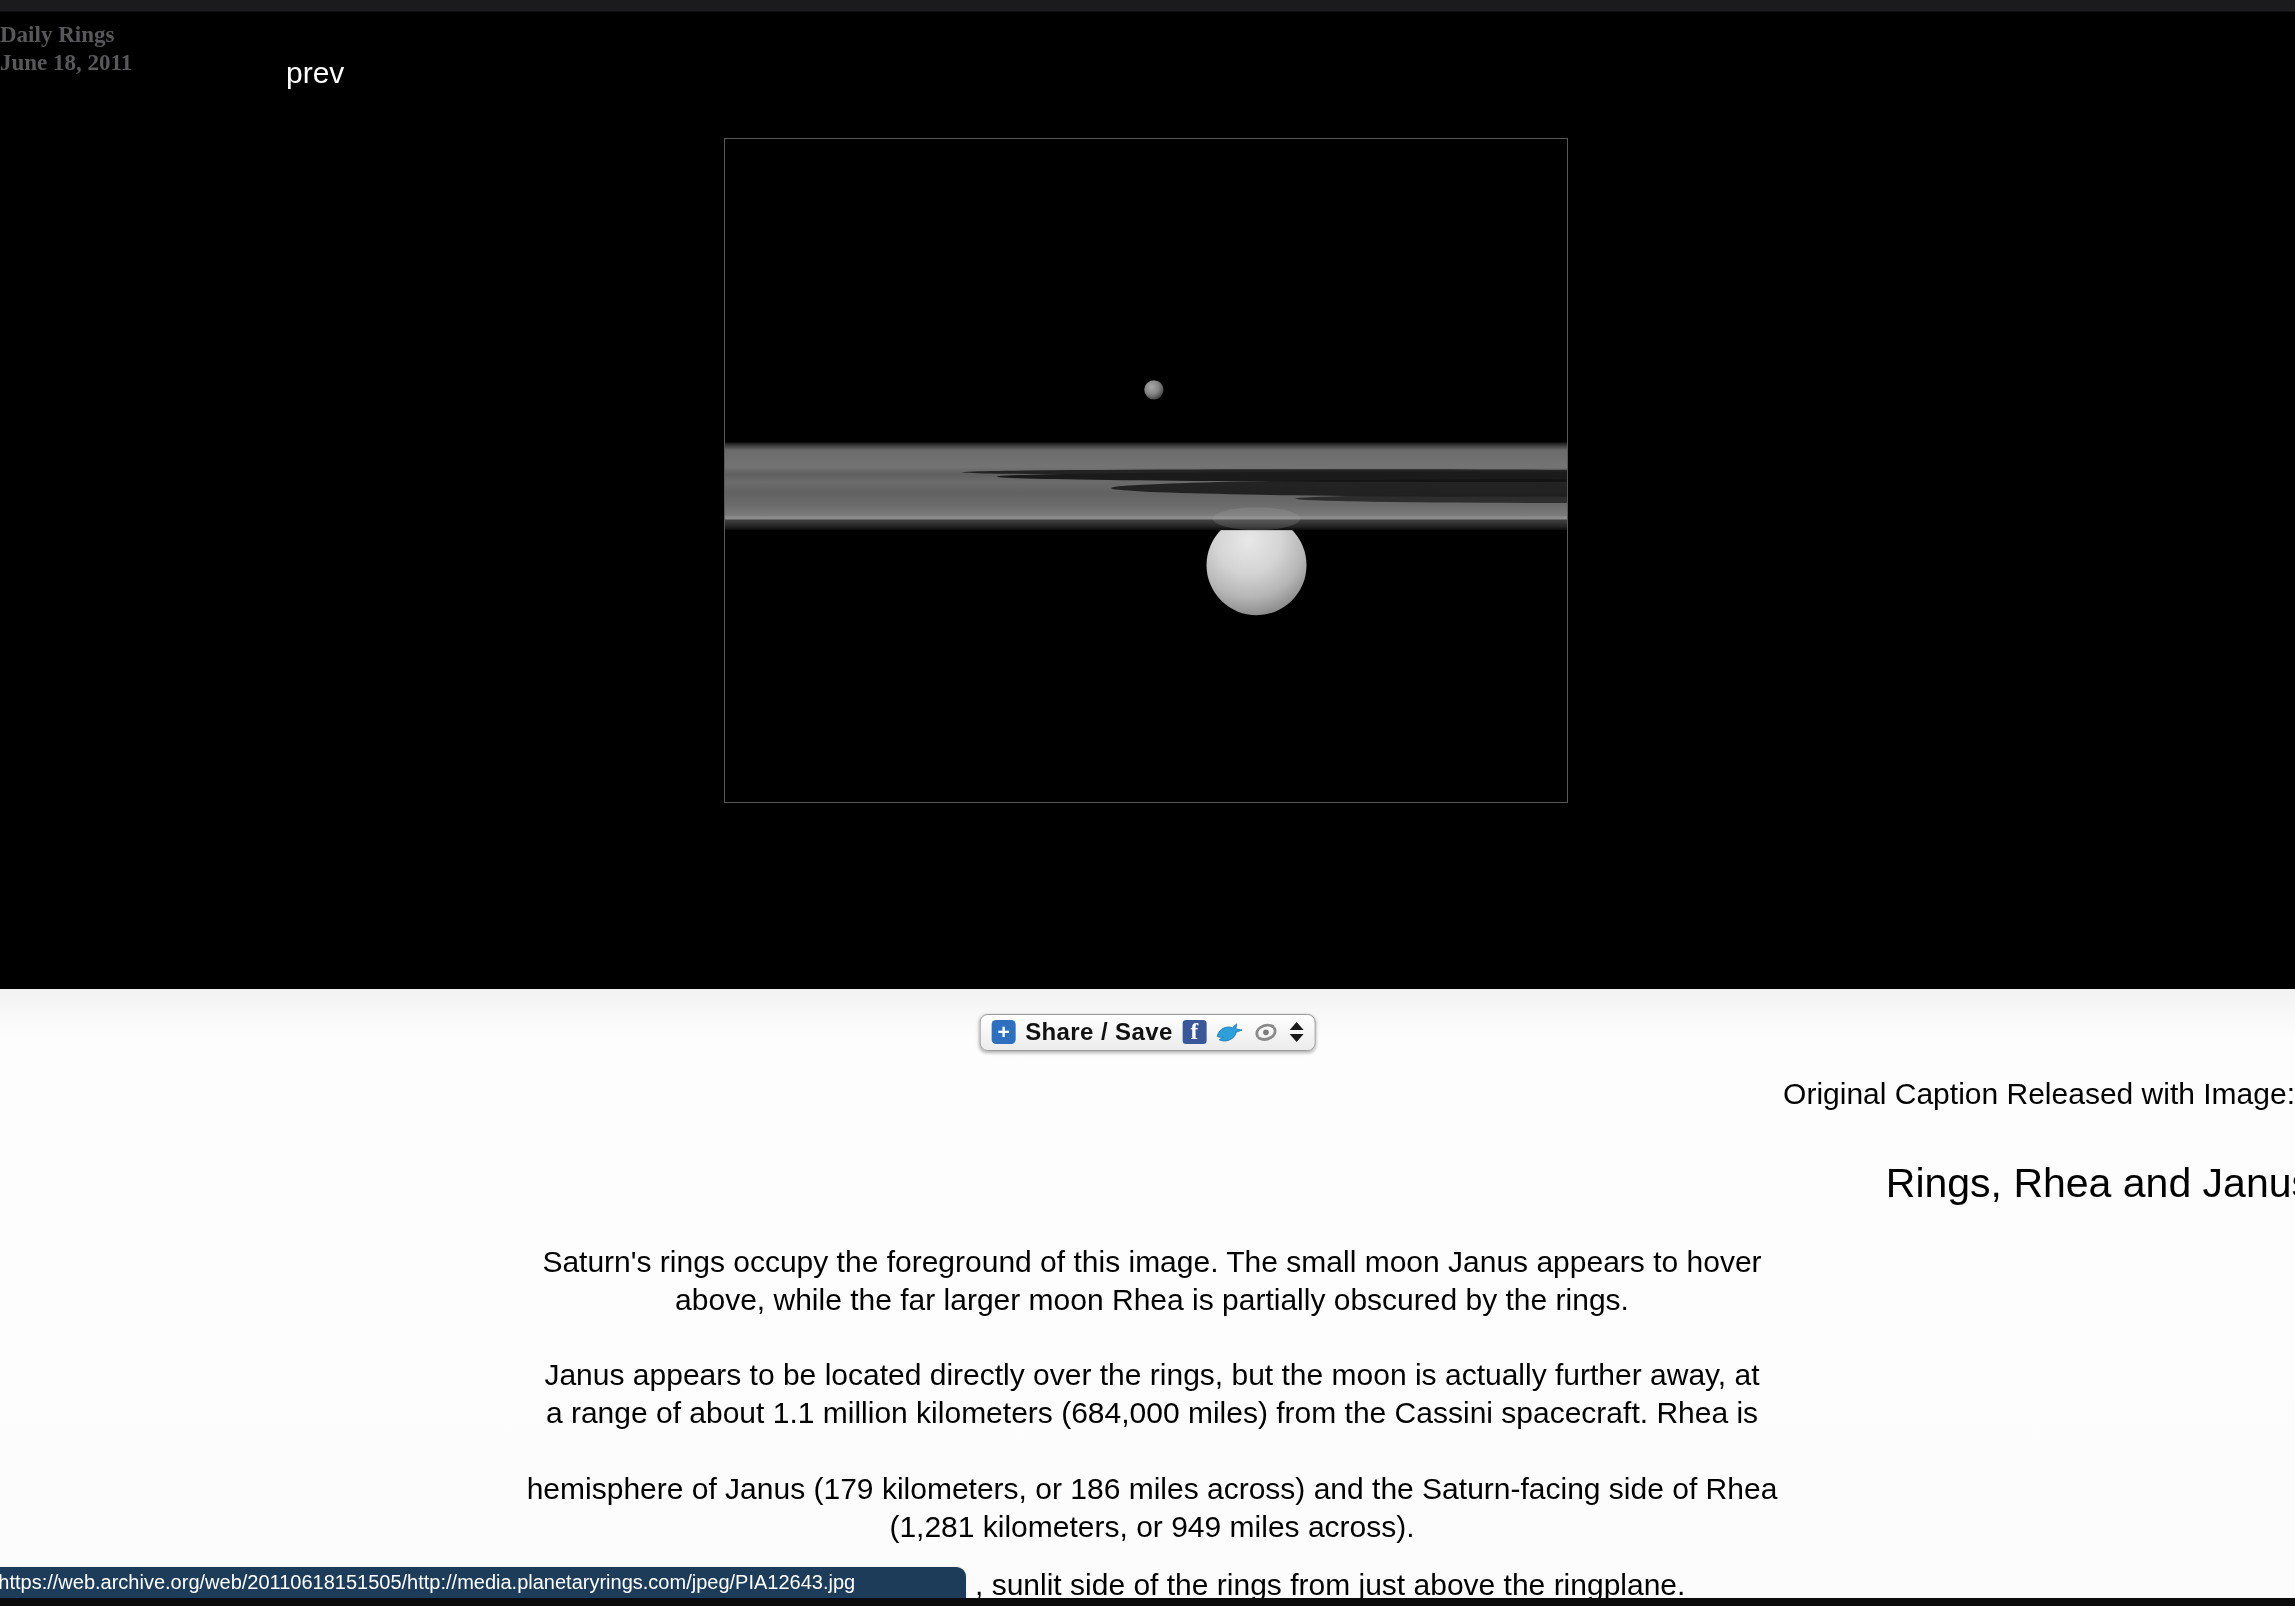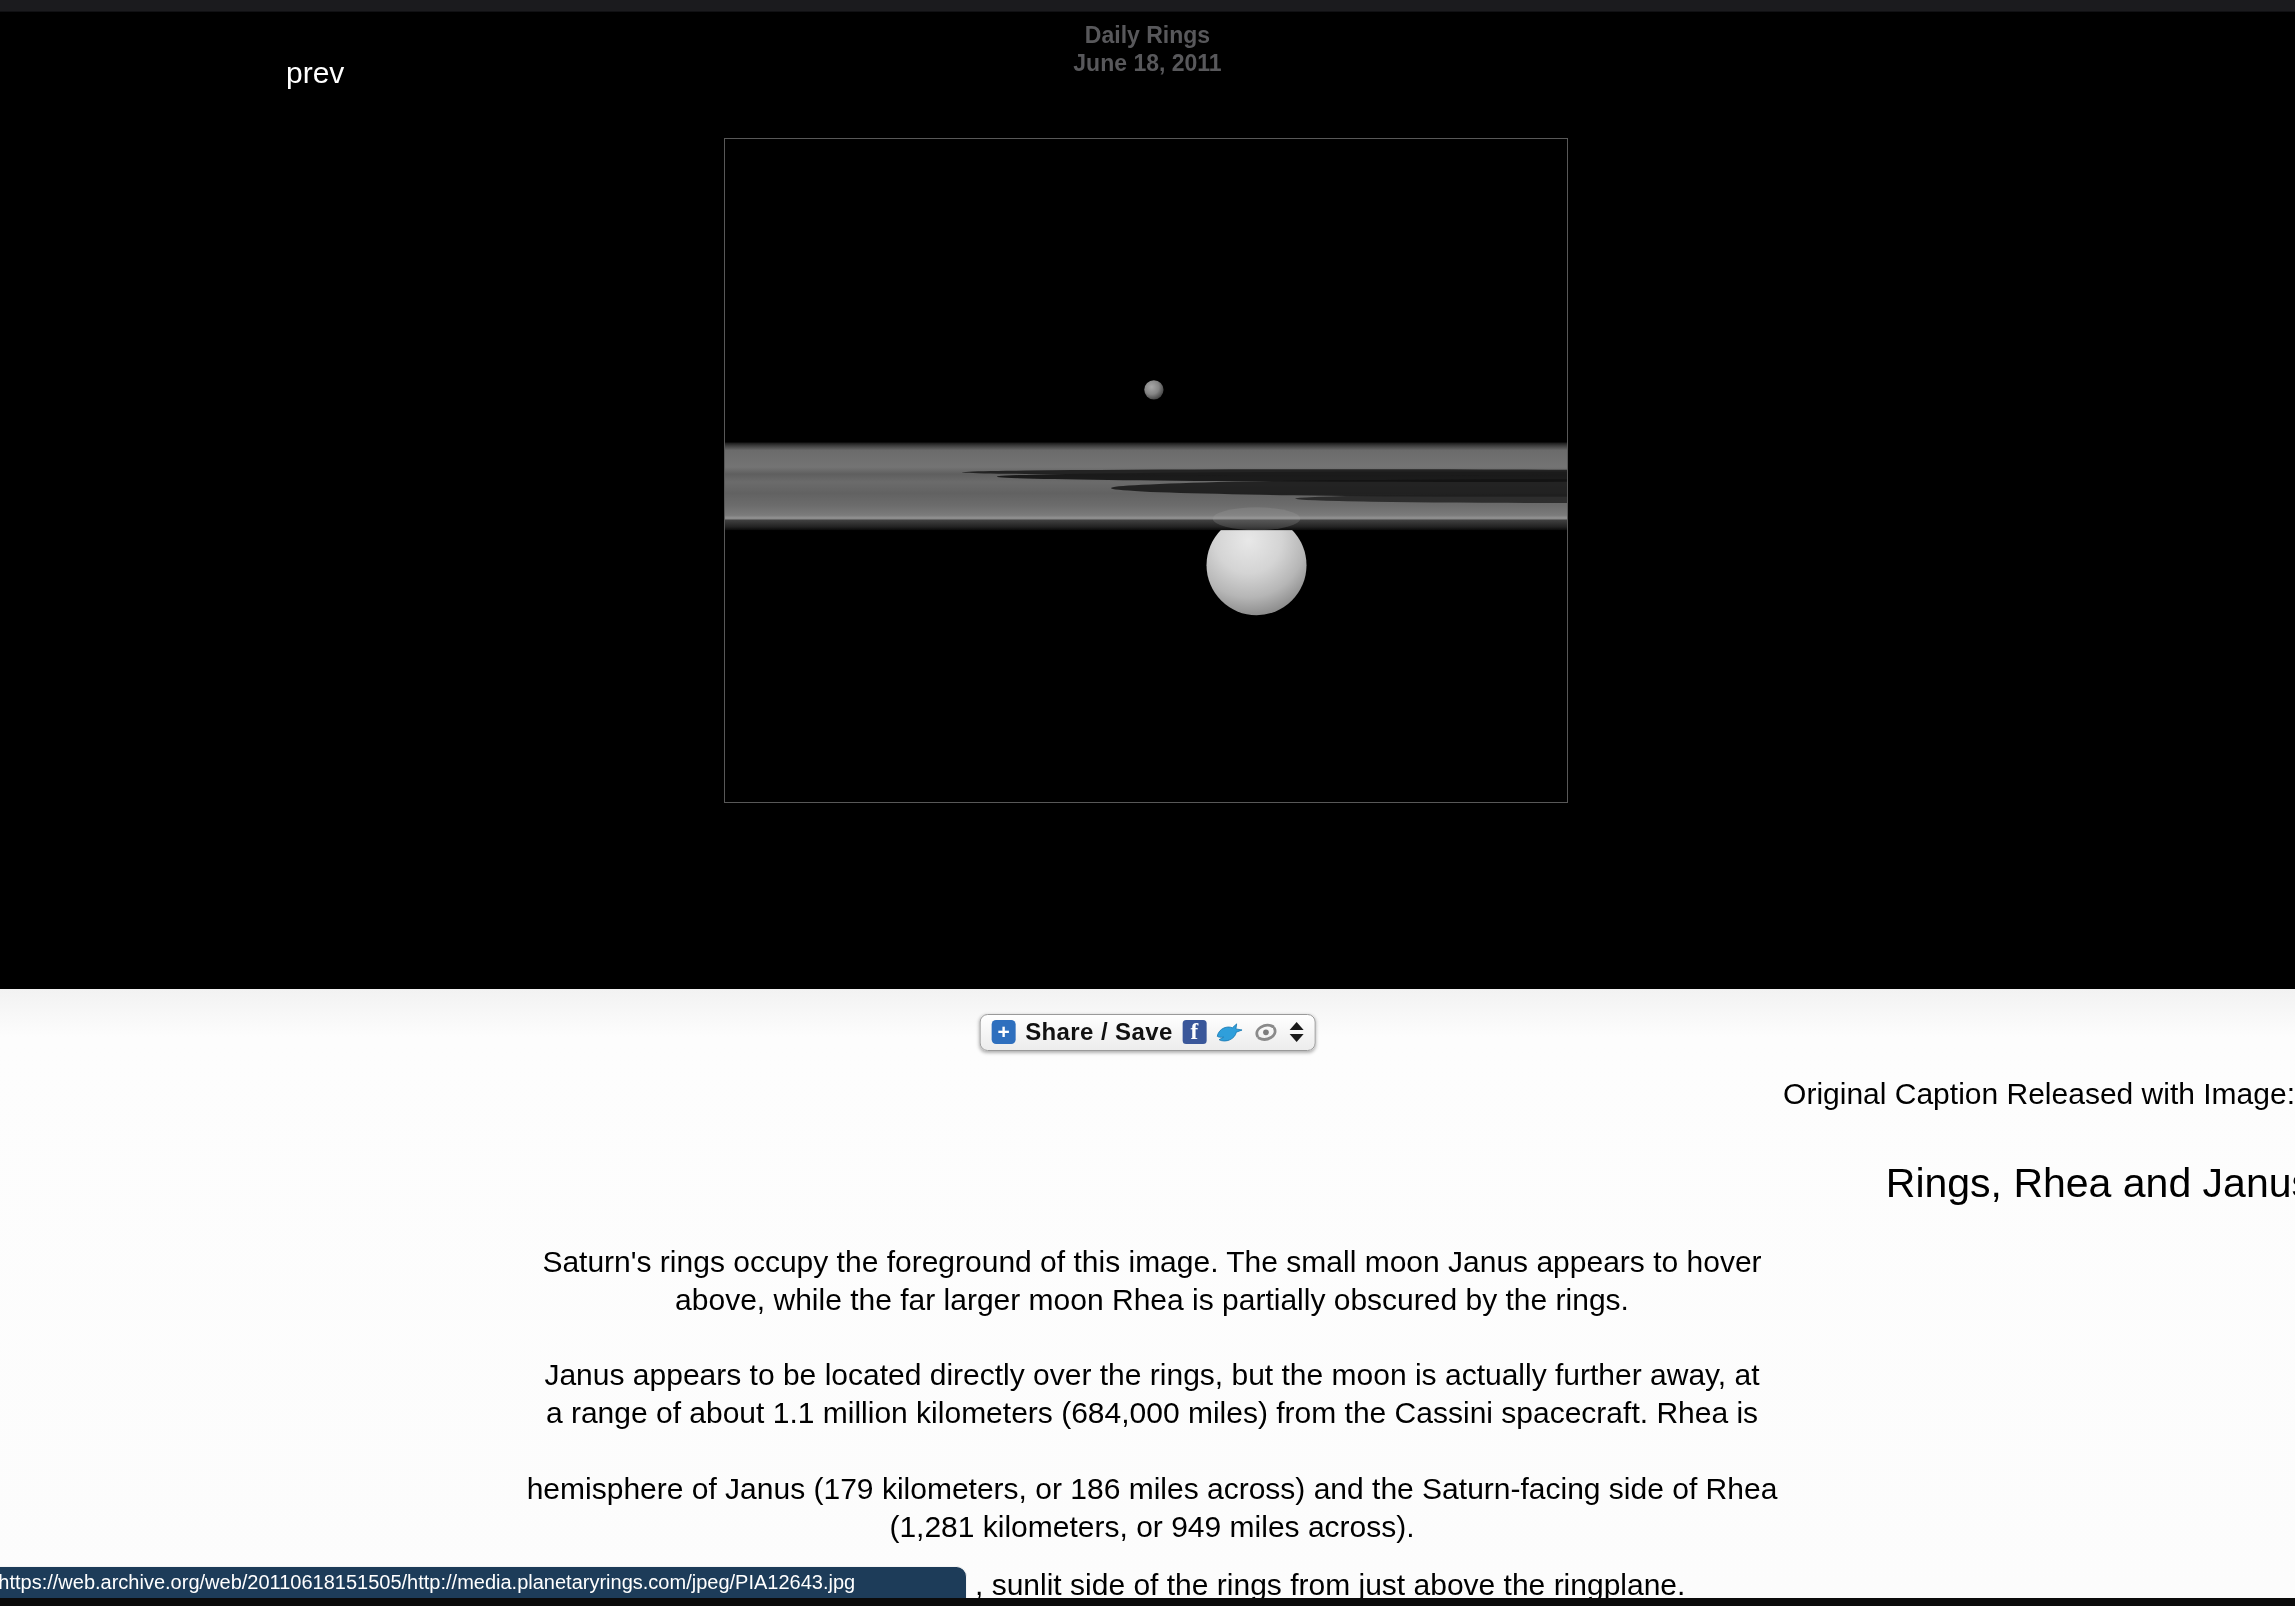--- a/index.html
+++ b/index.html
@@ -5,22 +5,22 @@
   html,body{margin:0;padding:0;background:#000;}
   .page{position:relative;width:2295px;height:1606px;overflow:hidden;
         font-family:"Liberation Sans",sans-serif;background:#fcfcfc;}
 
   
   .stage-black{position:absolute;left:0;top:0;width:2295px;height:989px;background:#000;}
   .top-strip{position:absolute;left:0;top:0;width:100%;height:10.5px;background:#1b1b1e;
              border-bottom:0.9px solid #101013;}
   .prev-link{position:absolute;left:286px;top:56px;color:#ffffff;font-size:30px;
              text-decoration:none;cursor:pointer;}
-  .page-title{position:absolute;left:0;top:21px;width:100%;text-align:center;
-              font-weight:bold;font-size:23px;line-height:28px;color:#58585b;}
+  .page-title{position:absolute;left:0;top:21px;width:100%;text-align:left;
+              font-weight:bold;font-size:23px;line-height:28px;color:#58585b;font-family:Liberation Serif, serif;}
 
   .photo-frame{position:absolute;left:724px;top:138px;width:842px;height:663px;
                border:1.8px solid #585858;background:#000;}
   .photo-frame svg{display:block;width:100%;height:100%;}
 
   
   .stage-white{position:absolute;left:0;top:989px;width:2295px;height:617px;
                background:linear-gradient(#f2f2f2,#fdfdfd 48px,#fcfcfc);}
 
   .share-widget{position:absolute;left:50%;top:24.6px;transform:translateX(-50%);

